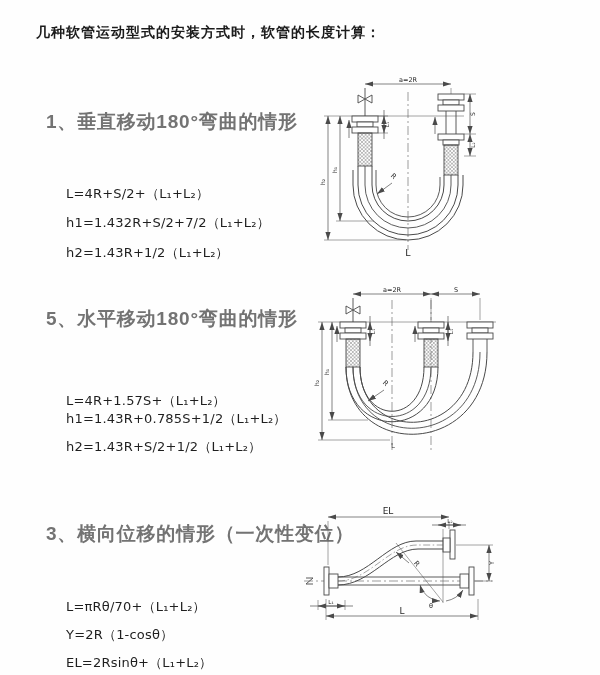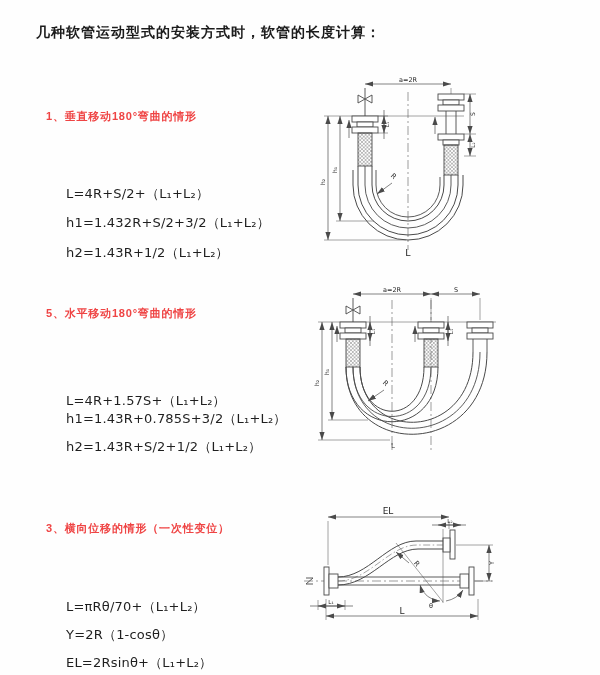--- a/index.html
+++ b/index.html
@@ -7,22 +7,22 @@
     width:600px;height:675px;position:relative;overflow:hidden;
     background:#fefefe;color:#222;
     font-family:"Liberation Sans","DejaVu Sans",sans-serif;
   }
   .abs{position:absolute}
   .page-title{
     left:36px;top:24px;font-size:14px;font-weight:bold;
     letter-spacing:1px;color:#1c1c1c;white-space:nowrap;
   }
   .sec-heading{
-    font-size:11px;font-weight:bold;letter-spacing:0.8px;
-    color:#ef4444;white-space:nowrap;
+    font-size:19px;font-weight:bold;letter-spacing:0.8px;
+    color:#737373;white-space:nowrap;
   }
   .formula{
     font-size:13px;letter-spacing:0.2px;color:#1f1f1f;white-space:nowrap;
     font-family:"DejaVu Sans","Liberation Sans",sans-serif;
     margin-top:48px;
   }
   svg{display:block}
   svg text{
     font-family:"DejaVu Sans","Liberation Sans",sans-serif;
     fill:#262626;stroke:none;
@@ -35,26 +35,26 @@
   .fit{fill:#fefefe;stroke:#4a4a4a;stroke-width:0.9}     
   .braid{stroke:#4a4a4a;stroke-width:0.9}
 </style>
 </head>
 <body>
 
 <div class="abs page-title">几种软管运动型式的安装方式时，软管的长度计算：</div>
 
 <div class="abs sec-heading" style="left:46px;top:109px">1、垂直移动180°弯曲的情形</div>
 <div class="abs formula" style="left:66px;top:137px">L=4R+S/2+（L₁+L₂）</div>
-<div class="abs formula" style="left:66px;top:166px">h1=1.432R+S/2+3/2（L₁+L₂）</div>
+<div class="abs formula" style="left:66px;top:166px">h1=1.432R+S/2+7/2（L₁+L₂）</div>
 <div class="abs formula" style="left:66px;top:196px">h2=1.43R+1/2（L₁+L₂）</div>
 
 <div class="abs sec-heading" style="left:46px;top:306px">5、水平移动180°弯曲的情形</div>
 <div class="abs formula" style="left:66px;top:344px">L=4R+1.57S+（L₁+L₂）</div>
-<div class="abs formula" style="left:66px;top:362px">h1=1.43R+0.785S+3/2（L₁+L₂）</div>
+<div class="abs formula" style="left:66px;top:362px">h1=1.43R+0.785S+1/2（L₁+L₂）</div>
 <div class="abs formula" style="left:66px;top:390px">h2=1.43R+S/2+1/2（L₁+L₂）</div>
 
 <div class="abs sec-heading" style="left:46px;top:521px">3、横向位移的情形（一次性变位）</div>
 <div class="abs formula" style="left:66px;top:550px">L=πRθ/70+（L₁+L₂）</div>
 <div class="abs formula" style="left:66px;top:578px">Y=2R（1-cosθ）</div>
 <div class="abs formula" style="left:66px;top:606px">EL=2Rsinθ+（L₁+L₂）</div>
 
 <svg class="abs" style="left:308px;top:70px" width="272" height="192" viewBox="0 0 272 192">
   <defs>
     <marker id="a1e" markerWidth="9" markerHeight="7" refX="8" refY="3" orient="auto" markerUnits="userSpaceOnUse">

